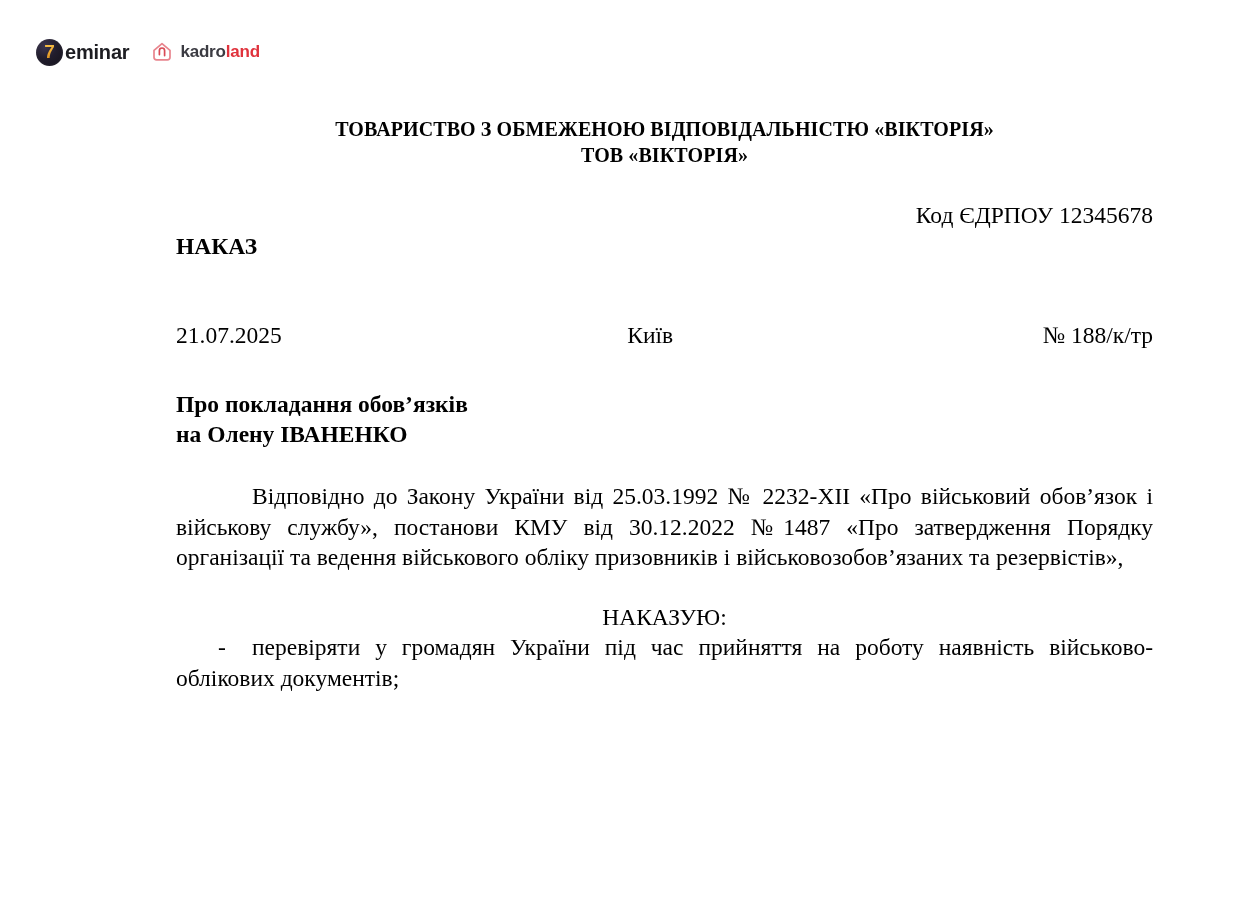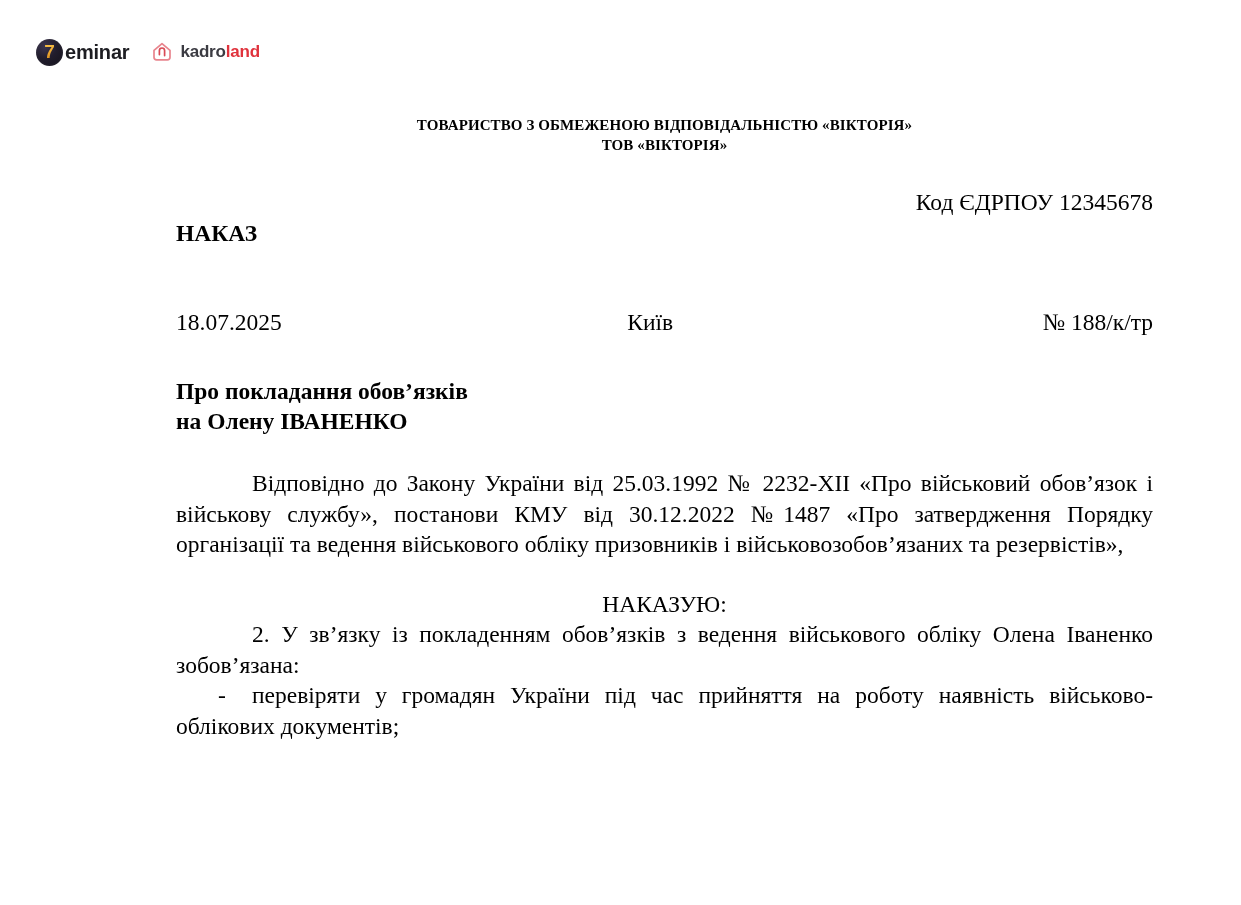--- a/index.html
+++ b/index.html
@@ -88,21 +88,21 @@
     position: absolute;
     left: 176px;
     top: 0;
     width: 977px; 
   }
 
   .org-title {
     margin-top: 116px;
     text-align: center;
     font-weight: 700;
-    font-size: 15px;
+    font-size: 20px;
     line-height: 1.30;
     letter-spacing: 0.1px;
   }
   .org-title .line2 { display: block; }
 
   .edrpou {
     margin-top: 33px;
     text-align: right;
     font-size: 23.5px;
     line-height: 1.2;
@@ -182,32 +182,31 @@
   <div class="org-title">
     <span>ТОВАРИСТВО З ОБМЕЖЕНОЮ ВІДПОВІДАЛЬНІСТЮ «ВІКТОРІЯ»</span>
     <span class="line2">ТОВ «ВІКТОРІЯ»</span>
   </div>
 
   <div class="edrpou">Код ЄДРПОУ 12345678</div>
 
   <div class="order-word">НАКАЗ</div>
 
   <div class="meta-row">
-    <div class="m-date">18.07.2025</div>
+    <div class="m-date">21.07.2025</div>
     <div class="m-city">Київ</div>
     <div class="m-num">№ 188/к/тр</div>
   </div>
 
   <div class="subject">
     <span>Про покладання обов’язків</span>
     <span>на Олену ІВАНЕНКО</span>
   </div>
 
   <div class="para indent p-preamble">Відповідно до Закону України від 25.03.1992 № 2232-XII «Про військовий обов’язок і військову службу», постанови КМУ від 30.12.2022 №1487 «Про затвердження Порядку організації та ведення військового обліку призовників і військовозобов’язаних та резервістів»,</div>
 
   <div class="para p-order">НАКАЗУЮ:</div>
 
 
-  <div class="para indent p-item2">2. У зв’язку із покладенням обов’язків з ведення військового обліку Олена Іваненко зобов’язана:</div>
 
   <div class="para p-bullet"><span class="dash-wrap"><span class="dash">-</span></span><span>перевіряти у громадян України під час прийняття на роботу наявність військово-облікових документів;</span></div>
 
 </div>
 
 </body></html>

